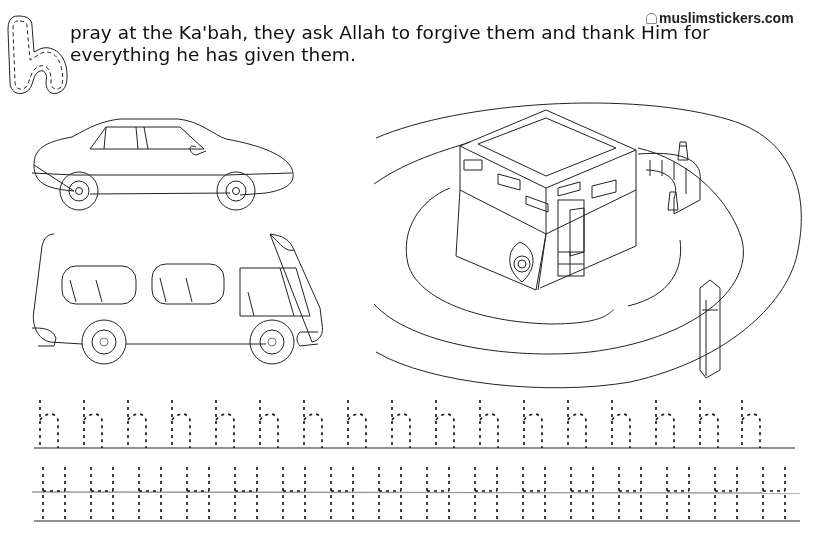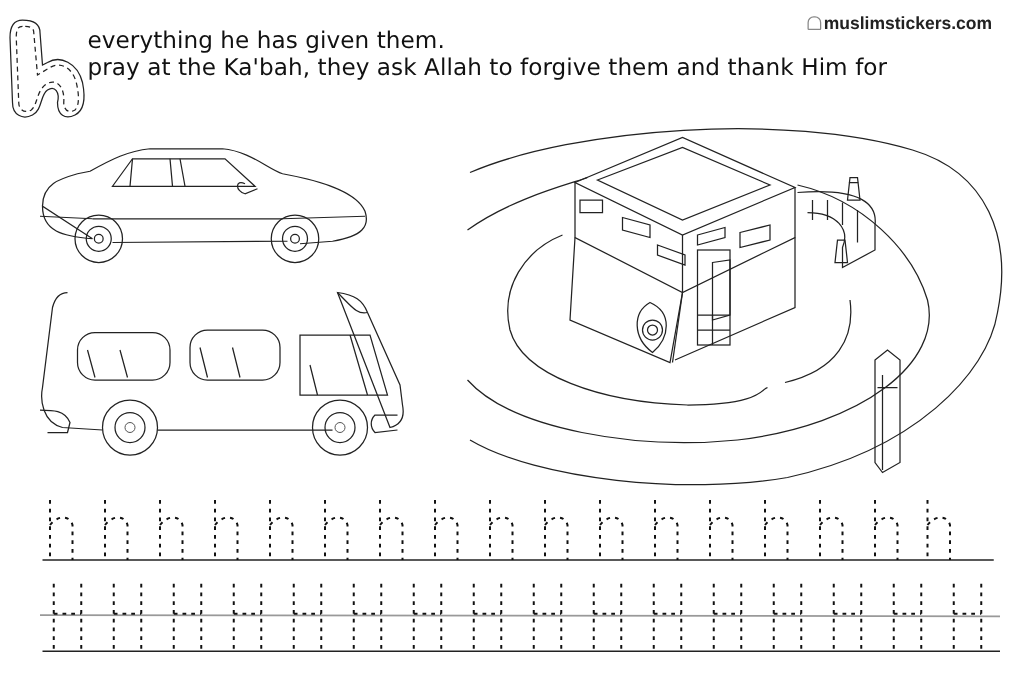--- a/index.html
+++ b/index.html
@@ -21,22 +21,22 @@
 </style>
 </head>
 <body>
 
 <svg width="70" height="90" style="left:4px;top:12px;">
   <path class="ln" stroke-width="1.6" d="M14 4 C6 4 4 10 4 18 L6 70 C6 80 14 84 22 80 C30 76 28 64 34 60 C40 56 44 62 42 70 C42 80 48 84 56 80 C64 76 64 64 62 54 C58 38 44 32 34 38 L30 40 L28 14 C28 6 22 4 14 4 Z"></path>
   <path class="ln" stroke-width="1.2" stroke-dasharray="4 3" d="M14 9 C10 9 9 12 9 18 L11 70 C11 76 16 79 21 76 C26 72 25 62 32 56 C40 50 48 56 47 70 C47 76 51 79 56 76 C60 72 59 62 57 54 C54 42 44 37 36 42 L26 48 L23 14 C23 10 20 9 14 9 Z"></path>
 </svg>
 
 <div class="abs intro">
+  <div>pray at the Ka'bah, they ask Allah to forgive them and thank Him for</div>
   <div>everything he has given them.</div>
-  <div>pray at the Ka'bah, they ask Allah to forgive them and thank Him for</div>
 </div>
 
 <div class="abs logo">
   <span class="logo-icon"></span>
   <span>muslimstickers.com</span>
 </div>
 
 <svg width="270" height="100" style="left:30px;top:115px;">
   <path class="ln" d="M4 50 C4 32 18 28 32 24 L42 22 C60 12 72 6 90 4 L148 4 C170 6 184 20 196 24 C230 30 256 40 262 54 C266 66 260 74 236 78 L210 80 M200 78 L60 79 M44 76 C20 74 4 70 4 50 Z"></path>
   <path class="ln" d="M2 58 L44 60 M196 60 L262 58"></path>

